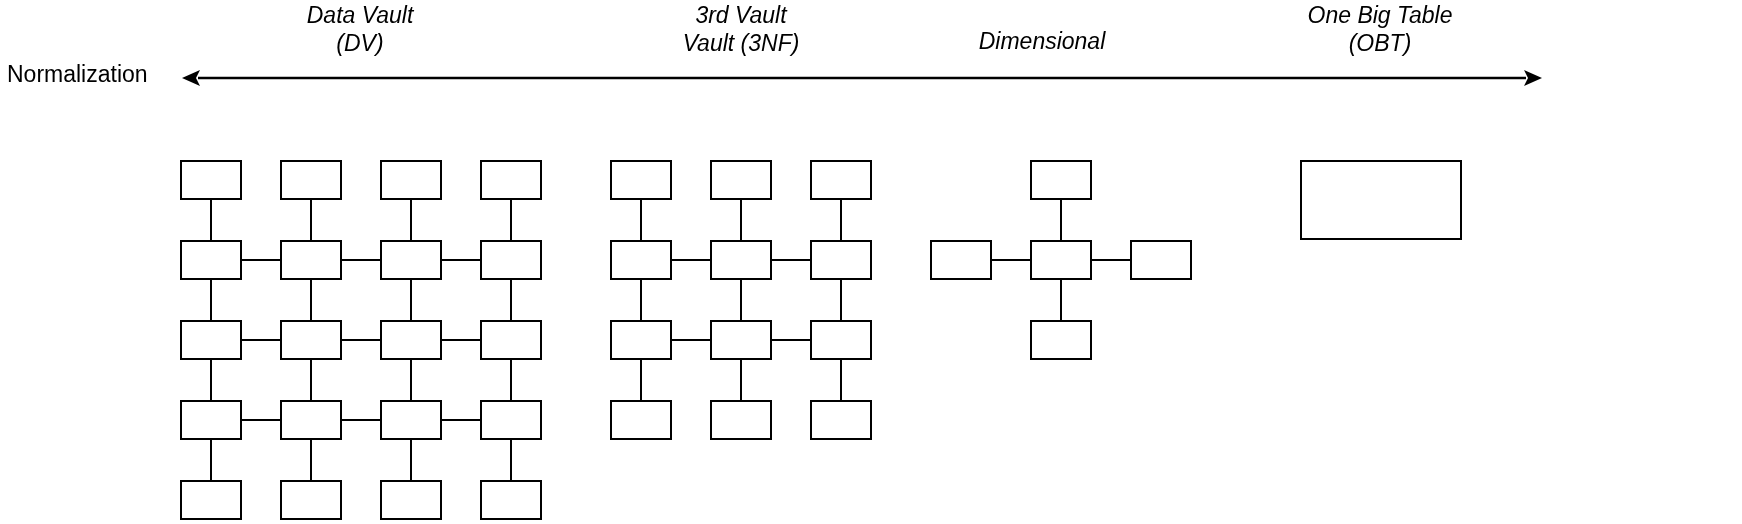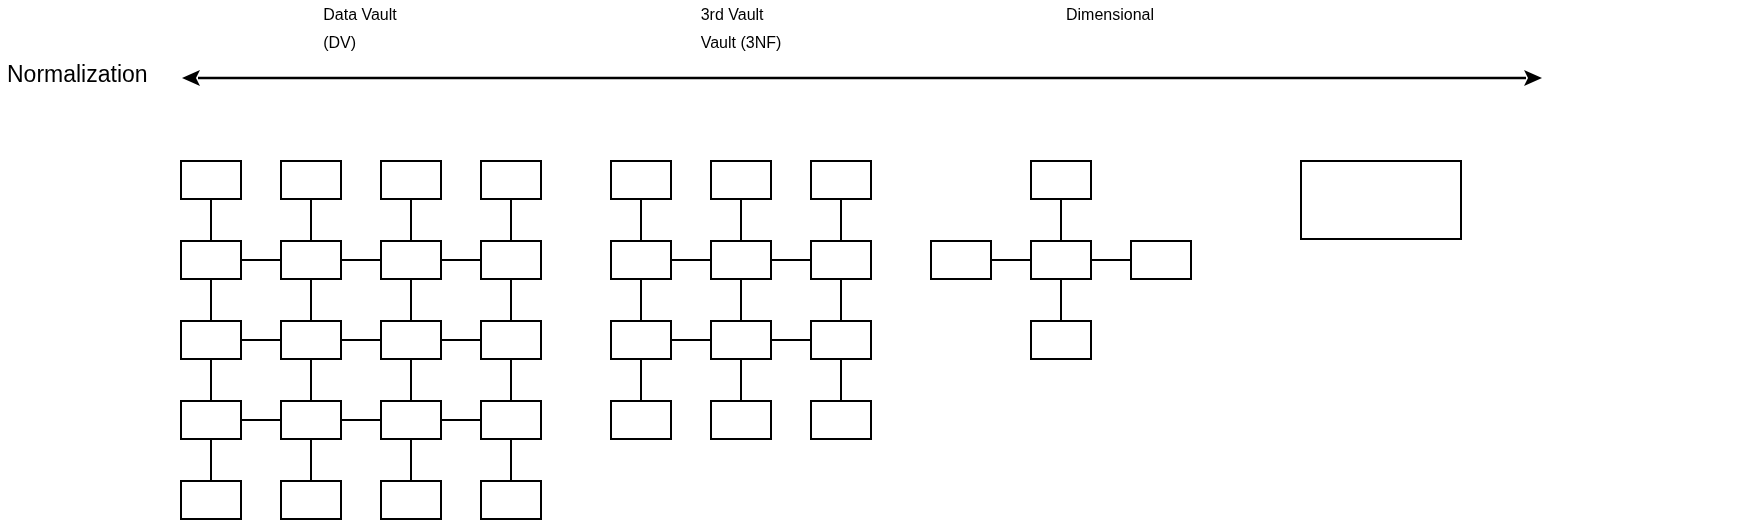--- a/index.html
+++ b/index.html
@@ -9,23 +9,25 @@
     height: 524px;
     background: #ffffff;
     overflow: hidden;
     font-family: "Liberation Sans", "DejaVu Sans", sans-serif;
     color: #000000;
   }
   .top-label {
     position: absolute;
     top: 1px;
     transform: translateX(-50%);
-    font-size: 16px;
+    text-align: center;
+    font-size: 23px;
     line-height: 28px;
     white-space: nowrap;
+    font-style: italic;
   }
   .side-label {
     position: absolute;
     top: 61px;
     font-size: 23px;
     line-height: 26px;
     white-space: nowrap;
   }
   #normalization-label { left: 7px; }
   #denormalization-label { left: 1563px; }
@@ -61,22 +63,26 @@
   <div id="normalization-label" class="side-label">Normalization</div>
 
   <div class="top-label" style="left: 360px;">
     <div>Data Vault</div>
     <div>(DV)</div>
   </div>
   <div class="top-label" style="left: 741px;">
     <div>3rd Vault</div>
     <div>Vault (3NF)</div>
   </div>
-  <div class="top-label" style="left: 1110px;">
+  <div class="top-label" style="left: 1042px; margin-top: 26px;">
     <div>Dimensional</div>
+  </div>
+  <div class="top-label" style="left: 1380px;">
+    <div>One Big Table</div>
+    <div>(OBT)</div>
   </div>
 
   <div id="schemas">
       <div class="schema-layer">
         <div class="node-box" style="left: 180px; top: 160px; width: 62px; height: 40px;"></div>
         <div class="node-box" style="left: 280px; top: 160px; width: 62px; height: 40px;"></div>
         <div class="node-box" style="left: 380px; top: 160px; width: 62px; height: 40px;"></div>
         <div class="node-box" style="left: 480px; top: 160px; width: 62px; height: 40px;"></div>
         <div class="node-box" style="left: 180px; top: 240px; width: 62px; height: 40px;"></div>
         <div class="node-box" style="left: 280px; top: 240px; width: 62px; height: 40px;"></div>

